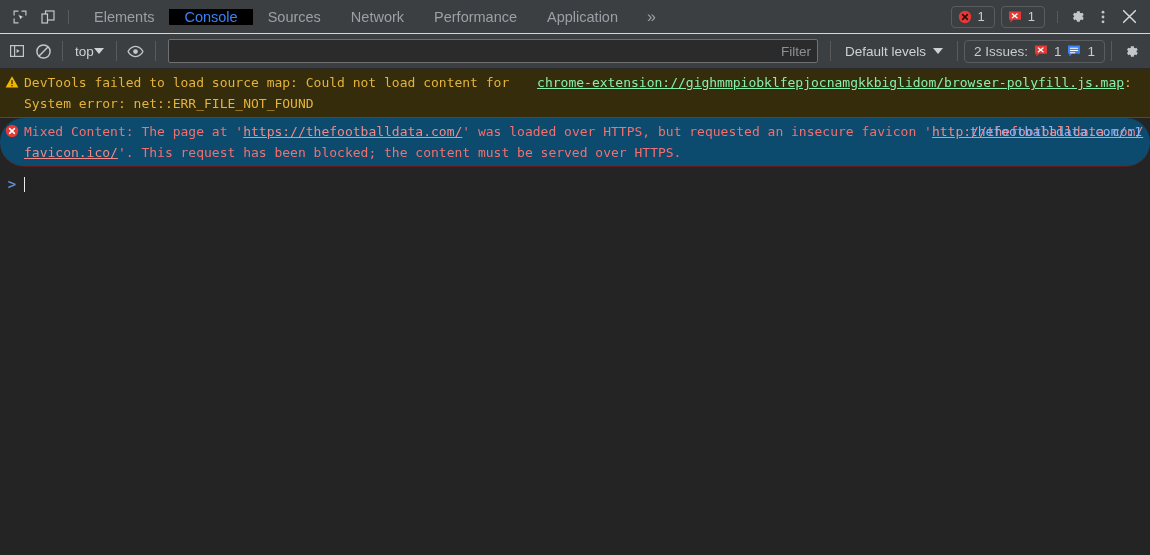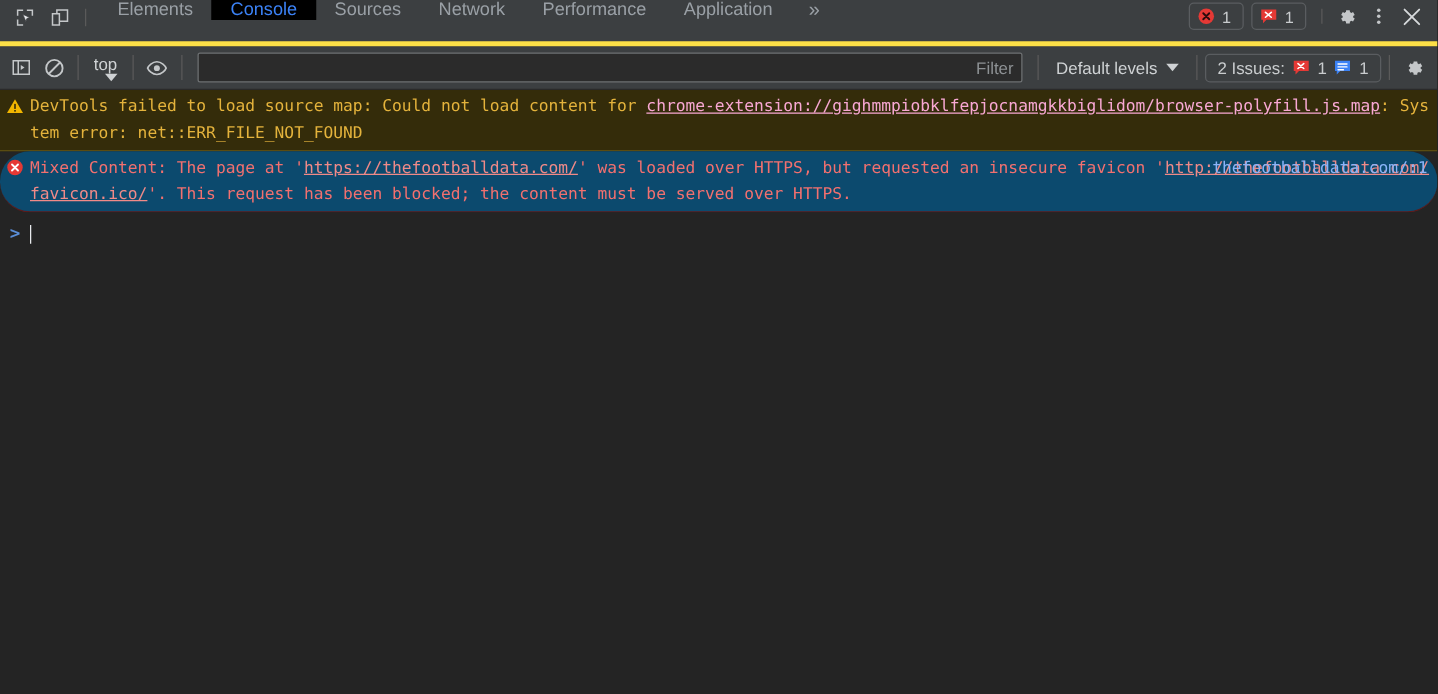--- a/index.html
+++ b/index.html
@@ -17,22 +17,22 @@
     display: flex; flex-direction: column;
     background: #242424;
   }
 
   
   .tabbar {
     height: 33px;
     min-height: 33px;
     background: #3c3f41;
     display: flex;
-    align-items: flex-start;
-    border-bottom: 4px solid #fde047;
+    align-items: center;
+    border-bottom: 1px solid #fde047;
     position: relative;
   }
   .tb-icons {
     display: flex; align-items: center;
     padding: 0 4px 0 6px;
   }
   .tb-icon {
     width: 28px; height: 28px;
     display: flex; align-items: center; justify-content: center;
     cursor: pointer;
@@ -102,27 +102,26 @@
     align-items: center;
     border-bottom: 1px solid #2a2a2a;
     padding: 0 6px 0 4px;
   }
   .ct-icon {
     width: 26px; height: 26px;
     display: flex; align-items: center; justify-content: center;
     cursor: pointer;
   }
   .ctx-select {
-    display: flex; align-items: flex-end;
+    display: flex; align-items: center;
     gap: 0;
     color: #cfd2d4;
     font-size: 13.5px;
     padding: 0 6px;
     cursor: pointer;
-    flex-direction: column;
   }
   .caret {
     width: 0; height: 0;
     border-left: 5px solid transparent;
     border-right: 5px solid transparent;
     border-top: 6px solid #cfd2d4;
     display: inline-block;
   }
   .filter-input {
     flex: 1;
@@ -199,21 +198,21 @@
   .msg-text {
     flex: 1;
     padding-right: 6px;
     word-break: break-all;
     white-space: pre-wrap;
   }
   .msg-text a, .msg-text .lnk {
     color: inherit;
     text-decoration: underline;
   }
-  .msg-warning .lnk { color: #f9a8d4; }
+  .msg-warning .lnk { color: #86efac; margin-left: 20px; }
   .msg-error .lnk { color: #f08a88; }
   .msg-src {
     position: absolute;
     right: 8px;
     top: 3px;
     color: #8ab4f8;
     font-family: "DejaVu Sans Mono", "Liberation Mono", monospace;
     font-size: 13px;
     line-height: 21px;
     cursor: pointer;

